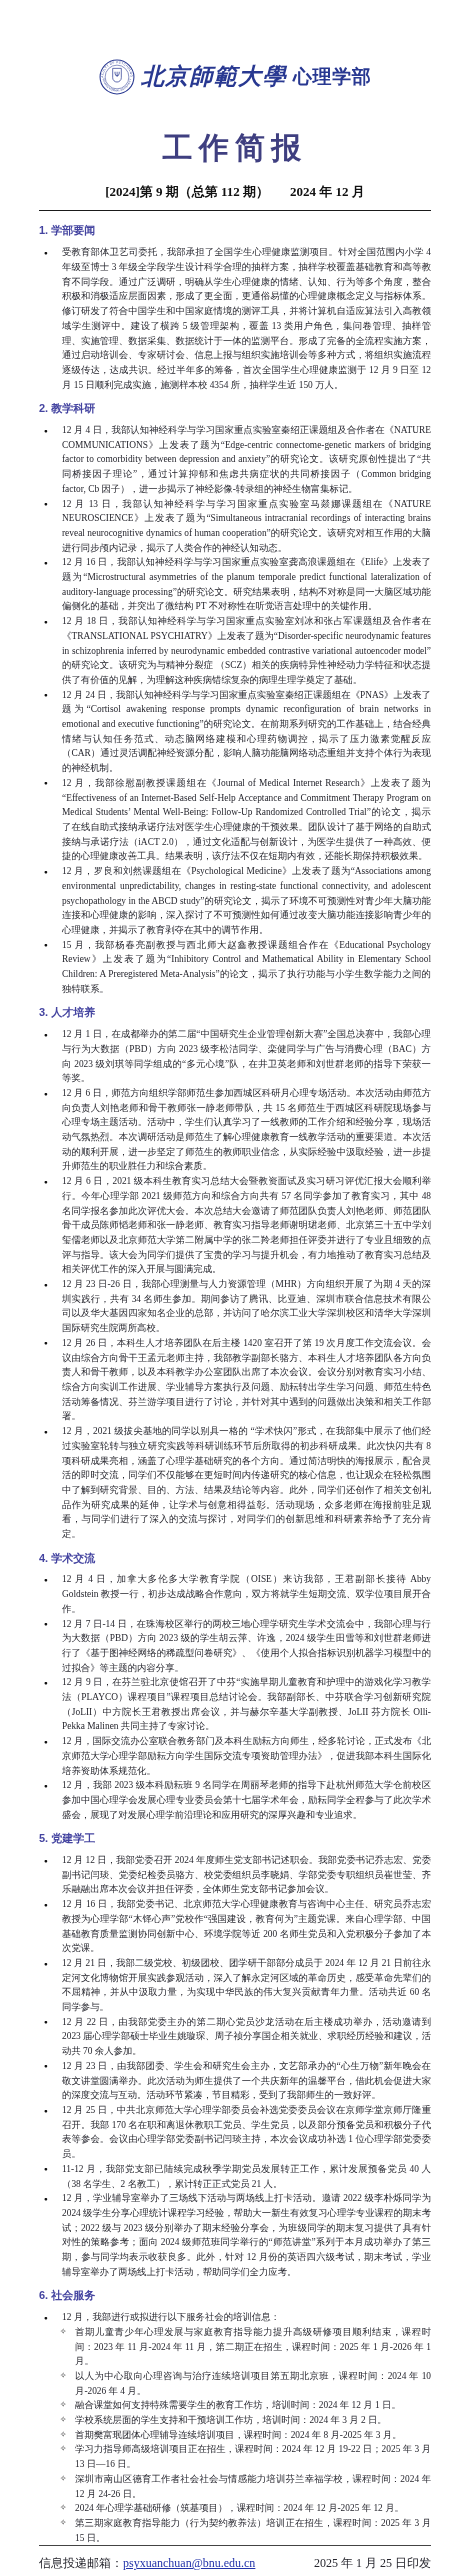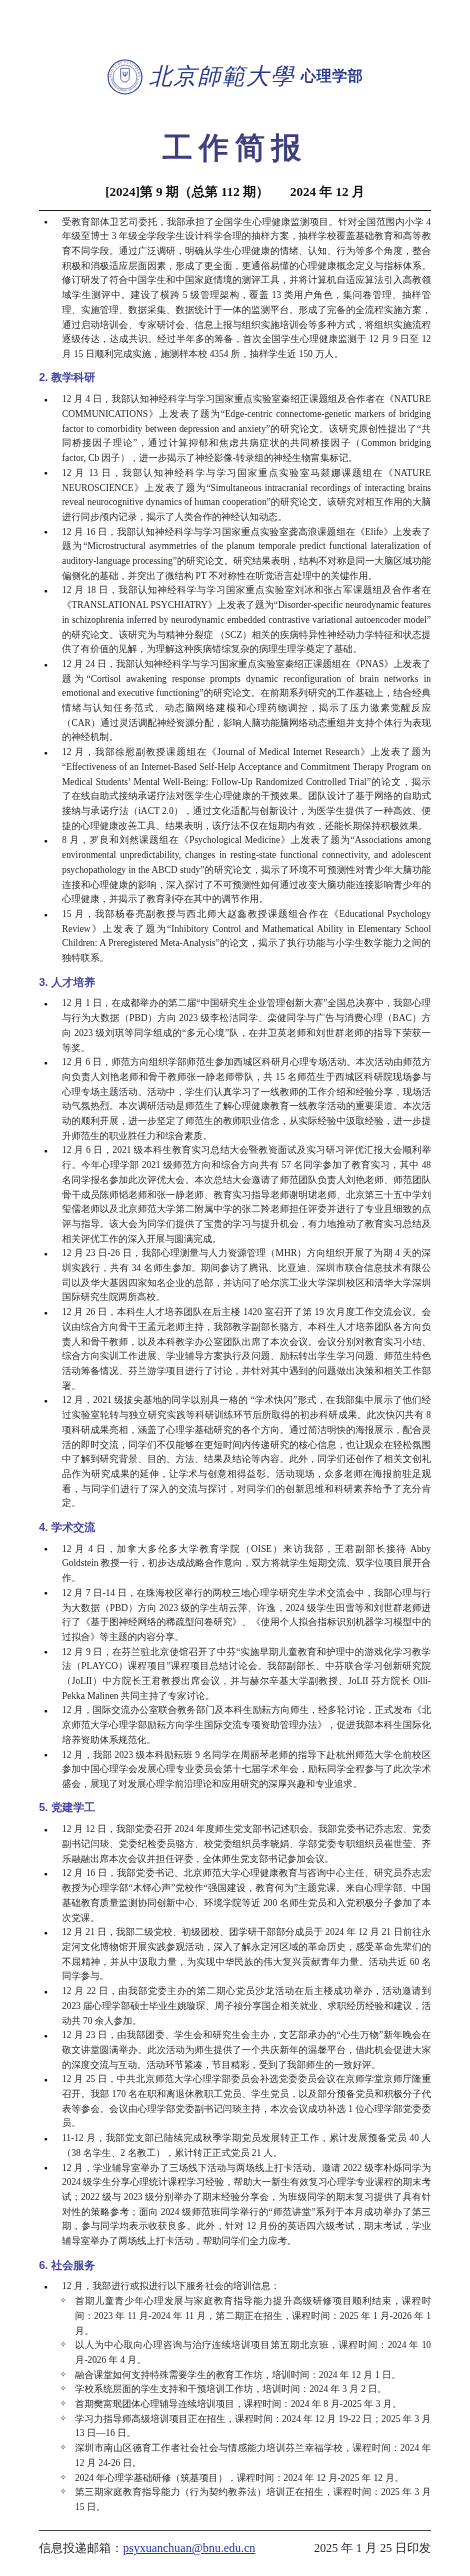--- a/index.html
+++ b/index.html
@@ -2,22 +2,22 @@
 <html lang="zh" style="font-size:10px"><head>
 <meta charset="utf-8">
 <style>
   html,body{margin:0;padding:0;background:#ffffff;}
   body{width:470px;font-family:"Liberation Serif","DejaVu Serif",serif;color:#26262e;}
   .page{width:470px;min-height:2576px;box-sizing:border-box;display:flex;flex-direction:column;background:#fff;}
   
   .masthead{padding:55px 39px 0 39px;}
   .logo-row{display:flex;align-items:center;justify-content:center;gap:6.3px;height:43px;}
   .seal{width:36px;height:36px;flex:0 0 auto;}
-  .logo-script{font-size:23px;font-weight:400;color:#283891;font-style:italic;letter-spacing:1.3px;font-family:"Liberation Serif","DejaVu Serif",serif;}
-  .logo-dept{font-size:15px;font-weight:800;color:#283891;letter-spacing:0.6px;font-family:"Liberation Sans","DejaVu Sans",sans-serif;}
+  .logo-script{font-size:23px;font-weight:700;color:#283891;font-style:italic;letter-spacing:1.3px;font-family:"Liberation Serif","DejaVu Serif",serif;}
+  .logo-dept{font-size:19px;font-weight:800;color:#283891;letter-spacing:0.6px;font-family:"Liberation Sans","DejaVu Sans",sans-serif;}
   .doc-title{margin:33px 0 0 0;text-align:center;font-size:30px;line-height:1.1;font-weight:600;
              letter-spacing:6.3px;color:#3f3f80;font-family:"Liberation Serif","DejaVu Serif",serif;}
   .issue-line{margin-top:19px;text-align:center;font-size:13px;font-weight:700;color:#111;}
   .issue-gap{display:inline-block;width:21px;}
   .rule-thick{border:none;border-top:1.6px solid #1a1a1a;margin:8.8px 0 3.8px 0;}
   
   .content{padding:0 39px;}
   .sec-heading{font-family:"Liberation Sans","DejaVu Sans",sans-serif;font-size:11px;font-weight:600;
                color:#4444a0;margin:8.8px 0 6.9px 0;}
   .item{position:relative;padding-left:23px;font-size:9.4px;line-height:14.7px;text-align:justify;}
@@ -61,29 +61,30 @@
     <h1 class="doc-title">工作简报</h1>
 
     <div class="issue-line">
       <span>[2024]第 9 期（总第 112 期）</span><span class="issue-gap"></span><span>2024 年 12 月</span>
     </div>
 
     <hr class="rule-thick">
   </header>
 
   <main class="content" id="sections">
+      <h2 class="sec-heading">1. 学部要闻</h2>
       <div class="item"><span class="marker">●</span><span>受教育部体卫艺司委托，我部承担了全国学生心理健康监测项目。针对全国范围内小学 4 年级至博士 3 年级全学段学生设计科学合理的抽样方案，抽样学校覆盖基础教育和高等教育不同学段。通过广泛调研，明确从学生心理健康的情绪、认知、行为等多个角度，整合积极和消极适应层面因素，形成了更全面，更通俗易懂的心理健康概念定义与指标体系。修订研发了符合中国学生和中国家庭情境的测评工具，并将计算机自适应算法引入高教领域学生测评中。建设了横跨 5 级管理架构，覆盖 13 类用户角色，集问卷管理、抽样管理、实施管理、数据采集、数据统计于一体的监测平台。形成了完备的全流程实施方案，通过启动培训会、专家研讨会、信息上报与组织实施培训会等多种方式，将组织实施流程逐级传达，达成共识。经过半年多的筹备，首次全国学生心理健康监测于 12 月 9 日至 12 月 15 日顺利完成实施，施测样本校 4354 所，抽样学生近 150 万人。</span></div>
       <h2 class="sec-heading">2. 教学科研</h2>
       <div class="item"><span class="marker">●</span><span>12 月 4 日，我部认知神经科学与学习国家重点实验室秦绍正课题组及合作者在《NATURE COMMUNICATIONS》上发表了题为“Edge-centric connectome-genetic markers of bridging factor to comorbidity between depression and anxiety”的研究论文。该研究原创性提出了“共同桥接因子理论”，通过计算抑郁和焦虑共病症状的共同桥接因子（Common bridging factor, Cb 因子），进一步揭示了神经影像-转录组的神经生物富集标记。</span></div>
       <div class="item"><span class="marker">●</span><span>12 月 13 日，我部认知神经科学与学习国家重点实验室马燚娜课题组在《NATURE NEUROSCIENCE》上发表了题为“Simultaneous intracranial recordings of interacting brains reveal neurocognitive dynamics of human cooperation”的研究论文。该研究对相互作用的大脑进行同步颅内记录，揭示了人类合作的神经认知动态。</span></div>
       <div class="item"><span class="marker">●</span><span>12 月 16 日，我部认知神经科学与学习国家重点实验室龚高浪课题组在《Elife》上发表了题为“Microstructural asymmetries of the planum temporale predict functional lateralization of auditory-language processing”的研究论文。研究结果表明，结构不对称是同一大脑区域功能偏侧化的基础，并突出了微结构 PT 不对称性在听觉语言处理中的关键作用。</span></div>
       <div class="item"><span class="marker">●</span><span>12 月 18 日，我部认知神经科学与学习国家重点实验室刘冰和张占军课题组及合作者在《TRANSLATIONAL PSYCHIATRY》上发表了题为“Disorder-specific neurodynamic features in schizophrenia inferred by neurodynamic embedded contrastive variational autoencoder model”的研究论文。该研究为与精神分裂症 （SCZ）相关的疾病特异性神经动力学特征和状态提供了有价值的见解，为理解这种疾病错综复杂的病理生理学奠定了基础。</span></div>
       <div class="item"><span class="marker">●</span><span>12 月 24 日，我部认知神经科学与学习国家重点实验室秦绍正课题组在《PNAS》上发表了题为“Cortisol awakening response prompts dynamic reconfiguration of brain networks in emotional and executive functioning”的研究论文。在前期系列研究的工作基础上，结合经典情绪与认知任务范式、动态脑网络建模和心理药物调控，揭示了压力激素觉醒反应（CAR）通过灵活调配神经资源分配，影响人脑功能脑网络动态重组并支持个体行为表现的神经机制。</span></div>
       <div class="item"><span class="marker">●</span><span>12 月，我部徐慰副教授课题组在《Journal of Medical Internet Research》上发表了题为“Effectiveness of an Internet-Based Self-Help Acceptance and Commitment Therapy Program on Medical Students’ Mental Well-Being: Follow-Up Randomized Controlled Trial”的论文，揭示了在线自助式接纳承诺疗法对医学生心理健康的干预效果。团队设计了基于网络的自助式接纳与承诺疗法（iACT 2.0），通过文化适配与创新设计，为医学生提供了一种高效、便捷的心理健康改善工具。结果表明，该疗法不仅在短期内有效，还能长期保持积极效果。</span></div>
-      <div class="item"><span class="marker">●</span><span>8 月，罗良和刘然课题组在《Psychological Medicine》上发表了题为“Associations among environmental unpredictability, changes in resting-state functional connectivity, and adolescent psychopathology in the ABCD study”的研究论文，揭示了环境不可预测性对青少年大脑功能连接和心理健康的影响，深入探讨了不可预测性如何通过改变大脑功能连接影响青少年的心理健康，并揭示了教育剥夺在其中的调节作用。</span></div>
+      <div class="item"><span class="marker">●</span><span>12 月，罗良和刘然课题组在《Psychological Medicine》上发表了题为“Associations among environmental unpredictability, changes in resting-state functional connectivity, and adolescent psychopathology in the ABCD study”的研究论文，揭示了环境不可预测性对青少年大脑功能连接和心理健康的影响，深入探讨了不可预测性如何通过改变大脑功能连接影响青少年的心理健康，并揭示了教育剥夺在其中的调节作用。</span></div>
       <div class="item"><span class="marker">●</span><span>15 月，我部杨春亮副教授与西北师大赵鑫教授课题组合作在《Educational Psychology Review》上发表了题为“Inhibitory Control and Mathematical Ability in Elementary School Children: A Preregistered Meta-Analysis”的论文，揭示了执行功能与小学生数学能力之间的独特联系。</span></div>
       <h2 class="sec-heading">3. 人才培养</h2>
       <div class="item"><span class="marker">●</span><span>12 月 1 日，在成都举办的第二届“中国研究生企业管理创新大赛”全国总决赛中，我部心理与行为大数据（PBD）方向 2023 级李松洁同学、栾健同学与广告与消费心理（BAC）方向 2023 级刘琪等同学组成的“多元心境”队，在井卫英老师和刘世群老师的指导下荣获一等奖。</span></div>
       <div class="item"><span class="marker">●</span><span>12 月 6 日，师范方向组织学部师范生参加西城区科研月心理专场活动。本次活动由师范方向负责人刘艳老师和骨干教师张一静老师带队，共 15 名师范生于西城区科研院现场参与心理专场主题活动。活动中，学生们认真学习了一线教师的工作介绍和经验分享，现场活动气氛热烈。本次调研活动是师范生了解心理健康教育一线教学活动的重要渠道。本次活动的顺利开展，进一步坚定了师范生的教师职业信念，从实际经验中汲取经验，进一步提升师范生的职业胜任力和综合素质。</span></div>
       <div class="item"><span class="marker">●</span><span>12 月 6 日，2021 级本科生教育实习总结大会暨教资面试及实习研习评优汇报大会顺利举行。今年心理学部 2021 级师范方向和综合方向共有 57 名同学参加了教育实习，其中 48 名同学报名参加此次评优大会。本次总结大会邀请了师范团队负责人刘艳老师、师范团队骨干成员陈师韬老师和张一静老师、教育实习指导老师谢明珺老师、北京第三十五中学刘玺儒老师以及北京师范大学第二附属中学的张二羚老师担任评委并进行了专业且细致的点评与指导。该大会为同学们提供了宝贵的学习与提升机会，有力地推动了教育实习总结及相关评优工作的深入开展与圆满完成。</span></div>
       <div class="item"><span class="marker">●</span><span>12 月 23 日-26 日，我部心理测量与人力资源管理（MHR）方向组织开展了为期 4 天的深圳实践行，共有 34 名师生参加。期间参访了腾讯、比亚迪、深圳市联合信息技术有限公司以及华大基因四家知名企业的总部，并访问了哈尔滨工业大学深圳校区和清华大学深圳国际研究生院两所高校。</span></div>
       <div class="item"><span class="marker">●</span><span>12 月 26 日，本科生人才培养团队在后主楼 1420 室召开了第 19 次月度工作交流会议。会议由综合方向骨干王孟元老师主持，我部教学副部长骆方、本科生人才培养团队各方向负责人和骨干教师，以及本科教学办公室团队出席了本次会议。会议分别对教育实习小结、综合方向实训工作进展、学业辅导方案执行及问题、励耘转出学生学习问题、师范生特色活动筹备情况、芬兰游学项目进行了讨论，并针对其中遇到的问题做出决策和相关工作部署。</span></div>
       <div class="item"><span class="marker">●</span><span>12 月，2021 级拔尖基地的同学以别具一格的 “学术快闪”形式，在我部集中展示了他们经过实验室轮转与独立研究实践等科研训练环节后所取得的初步科研成果。此次快闪共有 8 项科研成果亮相，涵盖了心理学基础研究的各个方向。通过简洁明快的海报展示，配合灵活的即时交流，同学们不仅能够在更短时间内传递研究的核心信息，也让观众在轻松氛围中了解到研究背景、目的、方法、结果及结论等内容。此外，同学们还创作了相关文创礼品作为研究成果的延伸，让学术与创意相得益彰。活动现场，众多老师在海报前驻足观看，与同学们进行了深入的交流与探讨，对同学们的创新思维和科研素养给予了充分肯定。</span></div>
       <h2 class="sec-heading">4. 学术交流</h2>
       <div class="item"><span class="marker">●</span><span>12 月 4 日，加拿大多伦多大学教育学院（OISE）来访我部，王君副部长接待 Abby Goldstein 教授一行，初步达成战略合作意向，双方将就学生短期交流、双学位项目展开合作。</span></div>

